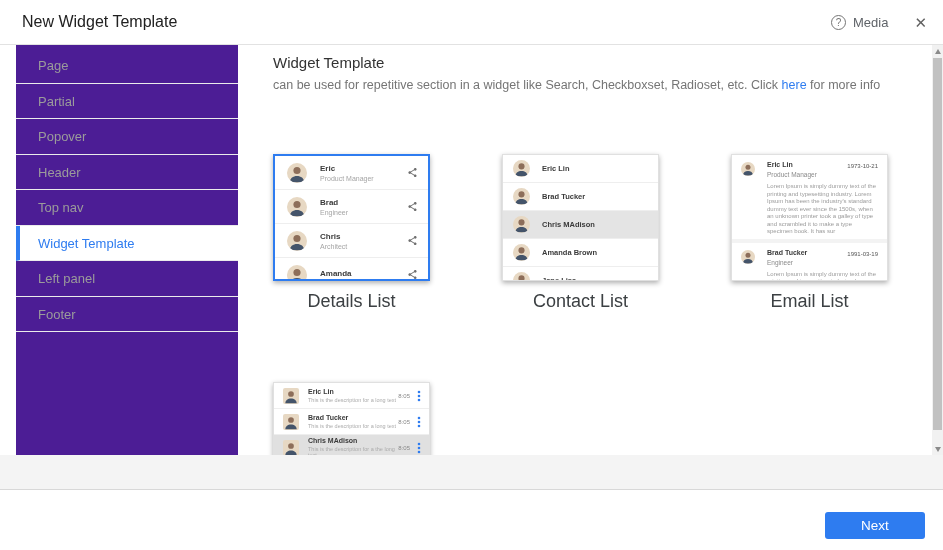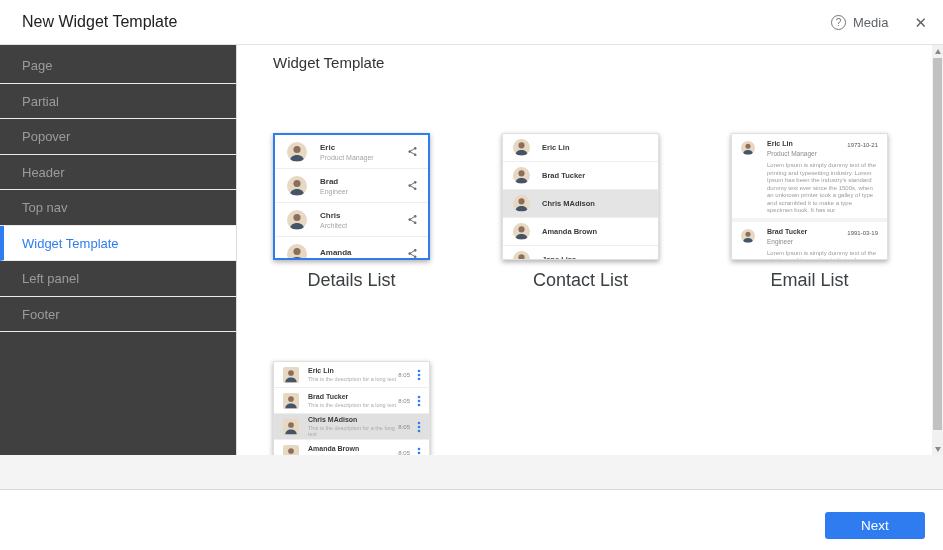--- a/index.html
+++ b/index.html
@@ -12,22 +12,22 @@
             background:#fff; border-bottom:1px solid #e2e2e2;
             display:flex; align-items:center; z-index:5; }
   .h-title { margin-left:22px; font-size:16px; color:#212121; }
   .h-right { margin-left:auto; margin-right:16px; display:flex; align-items:center; }
   .help { display:flex; align-items:center; gap:7px; color:#5f6368; font-size:13px; cursor:pointer; }
   .qicon { width:15px; height:15px; border:1.4px solid #757575; border-radius:50%;
            font-size:10px; color:#757575; display:flex; align-items:center; justify-content:center; }
   .close { margin-left:26px; font-size:15px; color:#616161; cursor:pointer; line-height:1; }
 
   
-  .sidebar { position:absolute; top:45px; left:0; width:237px; height:445px;
-             background:#404040; border-right:1px solid #ddd; padding-top:3px; }
+  .sidebar { position:absolute; top:45px; left:16px; width:237px; height:445px;
+             background:#4c1d95; border-right:1px solid #ddd; padding-top:3px; }
   .side-item { height:35.5px; line-height:35.5px; padding-left:22px; font-size:13px;
                color:#9b9b9b; border-bottom:1px solid #ebebeb; cursor:pointer; }
   .side-item.sel { background:#fff; color:var(--accent,#2676f0); border-left:4px solid var(--accent,#2676f0);
                    padding-left:18px; }
 
   
   .content { position:absolute; top:45px; left:238px; width:694px; height:410px;
              background:#fff; overflow:hidden; }
   .content-inner { padding:9px 0 0 35px; }
   .c-title { font-size:15px; color:#333; }
@@ -121,20 +121,21 @@
       <div class="side-item"><span>Header</span></div>
       <div class="side-item"><span>Top nav</span></div>
       <div class="side-item sel"><span>Widget Template</span></div>
       <div class="side-item"><span>Left panel</span></div>
       <div class="side-item"><span>Footer</span></div>
     </div>
 
   <div class="content">
     <div class="content-inner">
       <div class="c-title">Widget Template</div>
+      <div class="c-desc"><span>can be used for repetitive section in a widget like Search, Checkboxset, Radioset, etc. Click </span><a>here</a><span> for more info</span></div>
 
       <div class="cards-grid">
         <div class="card-block">
           <div class="tcard selected">
               <div class="row-d">
                 <span class="avatar av20">
                   <svg viewBox="0 0 24 24">
                     <circle cx="12" cy="9" r="4.3" fill="#8d6e5a"></circle>
                     <path d="M3.5 23c0-4.8 3.8-7.4 8.5-7.4s8.5 2.6 8.5 7.4z" fill="#44546a"></path>
                   </svg>

